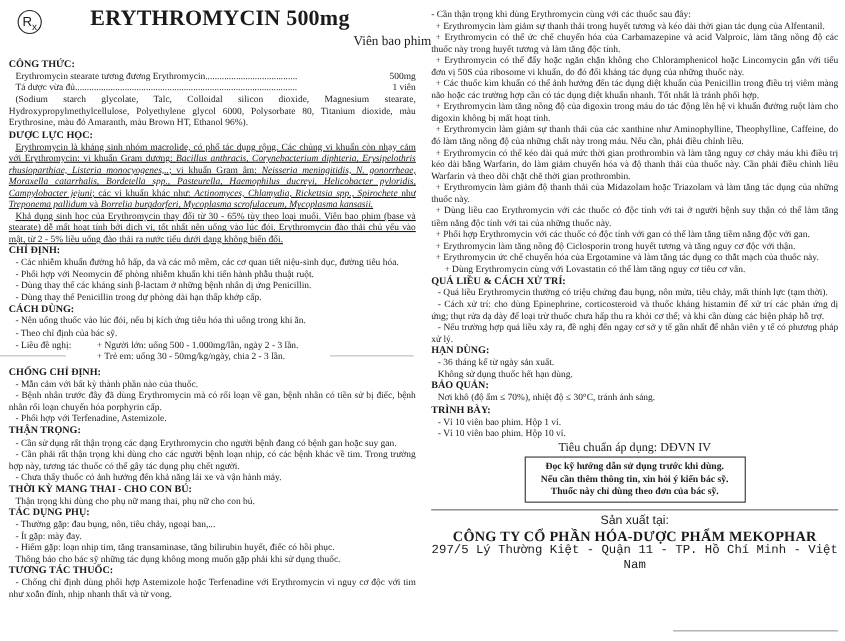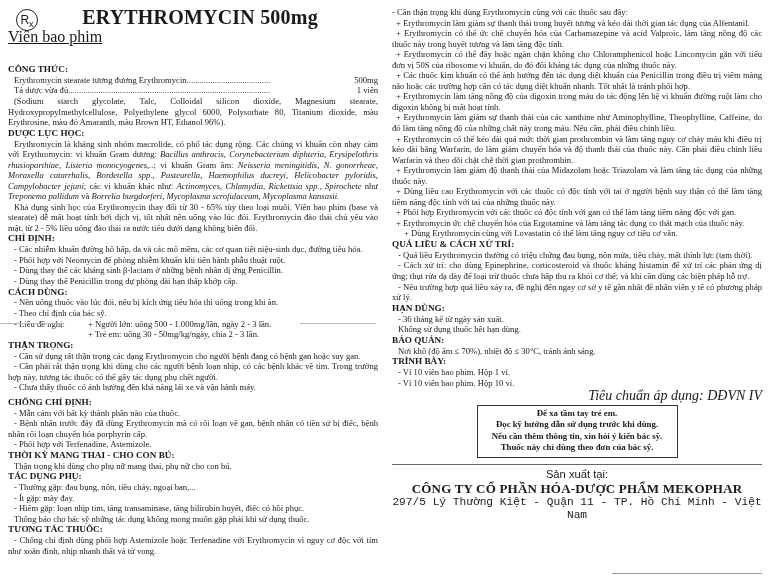--- a/index.html
+++ b/index.html
@@ -8,51 +8,51 @@
 
   .col { position: absolute; top: 0; font-size: 8.6px; line-height: 10.55px; text-align: justify; }
   .col-left { left: 8px; width: 370px; }
   .col-right { left: 392px; width: 370px; top: 7px; }
 
   .header { position: relative; height: 50px; }
   .rx { position: absolute; left: 8px; top: 9px; width: 22px; height: 22px; border: 1.2px solid #222; border-radius: 50%;
         font-family: "Liberation Sans", sans-serif; font-size: 12px; line-height: 20px; text-align: center; }
   .rx sub { font-size: 9px; vertical-align: -3px; }
   .title { position: absolute; left: 0; width: 384px; top: 4px; text-align: center; font-weight: bold; font-size: 20px; line-height: 26px; letter-spacing: 0.2px; }
-  .subtitle { position: absolute; left: 0; width: 384px; top: 29px; text-align: left; font-size: 16px; line-height: 16px; text-decoration: underline; }
+  .subtitle { position: absolute; left: 0; width: 384px; top: 29px; text-align: right; font-size: 12px; line-height: 16px; }
 
   .h { font-weight: bold; font-size: 9.2px; line-height: 10.9px; text-align: left; }
-  .p { text-indent: 0; }
+  .p { text-indent: 0; text-decoration: underline; }
   .ind { padding-left: 6px; }
   .i { font-style: italic; }
   .row { display: flex; justify-content: center; padding-left: 6px; }
   .row .dots { flex: 1; overflow: hidden; white-space: nowrap; }
   .dose { padding-left: 6px; display: flex; }
   .dose .lbl { width: 74px; }
 
-  .std { text-align: right; margin-top: 3px; font-size: 14px; font-style: italic; }
+  .std { text-align: center; margin-top: 3px; font-size: 11px; }
   .warn-box { margin: 3px auto 0 auto; width: 201px; border: 1px solid #333; text-align: center; font-weight: bold; font-size: 8.8px; line-height: 11.5px; padding: 2px 0 3px 0; }
   .sep { height: 1px; background: #666; margin: 6px 0 0 0; }
   .maker-label { text-align: center; font-family: "Liberation Sans", sans-serif; font-size: 11.2px; line-height: 13px; margin-top: 3px; }
   .maker-name { text-align: center; font-weight: bold; font-size: 13px; line-height: 15px; letter-spacing: 0.2px; }
   .maker-addr { text-align: center; font-family: Liberation Mono, monospace; font-size: 11.2px; line-height: 13px; }
   .sep2 { position: absolute; left: 612px; top: 573px; width: 150px; height: 1px; background: #999; }
   .scan-line { position: absolute; height: 1px; background: #bbb; }
 </style>
 </head>
 <body>
 
 <div class="col col-left">
   <div class="header">
     <div class="rx"><span>R</span><sub>x</sub></div>
     <div class="title">ERYTHROMYCIN 500mg</div>
     <div class="subtitle">Viên bao phim</div>
   </div>
 
-  <div style="margin-top:14px">
+  <div style="margin-top:3px">
     <div class="h">CÔNG THỨC:</div>
     <div class="row">
       <span>Erythromycin stearate tương đương Erythromycin</span>
       <span class="dots"> .......................................</span>
       <span>500mg</span>
     </div>
     <div class="row">
       <span>Tá dược vừa đủ</span>
       <span class="dots">..............................................................................................</span>
       <span>1 viên</span>
@@ -84,32 +84,32 @@
     <div class="dose">
       <span class="lbl">- Liều đề nghị:</span>
       <span>+ Người lớn: uống 500 - 1.000mg/lần, ngày 2 - 3 lần.</span>
     </div>
     <div class="dose">
       <span class="lbl"></span>
       <span>+ Trẻ em: uống 30 - 50mg/kg/ngày, chia 2 - 3 lần.</span>
     </div>
   </div>
 
+  <div style="margin-top:4px">
+    <div class="h">CHỐNG CHỈ ĐỊNH:</div>
+    <div class="ind">- Mẫn cảm với bất kỳ thành phần nào của thuốc.</div>
+    <div style="text-indent:6px">- Bệnh nhân trước đây đã dùng Erythromycin mà có rối loạn về gan, bệnh nhân có tiền sử bị điếc, bệnh nhân rối loạn chuyển hóa porphyrin cấp.</div>
+    <div class="ind">- Phối hợp với Terfenadine, Astemizole.</div>
+  </div>
+
   <div>
     <div class="h">THẬN TRỌNG:</div>
     <div style="text-indent:6px">- Cần sử dụng rất thận trọng các dạng Erythromycin cho người bệnh đang có bệnh gan hoặc suy gan.</div>
     <div style="text-indent:6px">- Cần phải rất thận trọng khi dùng cho các người bệnh loạn nhịp, có các bệnh khác về tim. Trong trường hợp này, tương tác thuốc có thể gây tác dụng phụ chết người.</div>
     <div class="ind">- Chưa thấy thuốc có ảnh hưởng đến khả năng lái xe và vận hành máy.</div>
-  </div>
-
-  <div style="margin-top:4px">
-    <div class="h">CHỐNG CHỈ ĐỊNH:</div>
-    <div class="ind">- Mẫn cảm với bất kỳ thành phần nào của thuốc.</div>
-    <div style="text-indent:6px">- Bệnh nhân trước đây đã dùng Erythromycin mà có rối loạn về gan, bệnh nhân có tiền sử bị điếc, bệnh nhân rối loạn chuyển hóa porphyrin cấp.</div>
-    <div class="ind">- Phối hợp với Terfenadine, Astemizole.</div>
   </div>
 
   <div>
     <div class="h">THỜI KỲ MANG THAI - CHO CON BÚ:</div>
     <div class="ind">Thận trọng khi dùng cho phụ nữ mang thai, phụ nữ cho con bú.</div>
   </div>
 
   <div>
     <div class="h">TÁC DỤNG PHỤ:</div>
     <div class="ind">- Thường gặp: đau bụng, nôn, tiêu chảy, ngoại ban,...</div>
@@ -130,20 +130,21 @@
     <div style="text-indent:4px">+ Erythromycin làm giảm sự thanh thải trong huyết tương và kéo dài thời gian tác dụng của Alfentanil.</div>
     <div style="text-indent:4px">+ Erythromycin có thể ức chế chuyển hóa của Carbamazepine và acid Valproic, làm tăng nồng độ các thuốc này trong huyết tương và làm tăng độc tính.</div>
     <div style="text-indent:4px">+ Erythromycin có thể đẩy hoặc ngăn chặn không cho Chloramphenicol hoặc Lincomycin gắn với tiểu đơn vị 50S của ribosome vi khuẩn, do đó đối kháng tác dụng của những thuốc này.</div>
     <div style="text-indent:4px">+ Các thuốc kìm khuẩn có thể ảnh hưởng đến tác dụng diệt khuẩn của Penicillin trong điều trị viêm màng não hoặc các trường hợp cần có tác dụng diệt khuẩn nhanh. Tốt nhất là tránh phối hợp.</div>
     <div style="text-indent:4px">+ Erythromycin làm tăng nồng độ của digoxin trong máu do tác động lên hệ vi khuẩn đường ruột làm cho digoxin không bị mất hoạt tính.</div>
     <div style="text-indent:4px">+ Erythromycin làm giảm sự thanh thải của các xanthine như Aminophylline, Theophylline, Caffeine, do đó làm tăng nồng độ của những chất này trong máu. Nếu cần, phải điều chỉnh liều.</div>
     <div style="text-indent:4px">+ Erythromycin có thể kéo dài quá mức thời gian prothrombin và làm tăng nguy cơ chảy máu khi điều trị kéo dài bằng Warfarin, do làm giảm chuyển hóa và độ thanh thải của thuốc này. Cần phải điều chỉnh liều Warfarin và theo dõi chặt chẽ thời gian prothrombin.</div>
     <div style="text-indent:4px">+ Erythromycin làm giảm độ thanh thải của Midazolam hoặc Triazolam và làm tăng tác dụng của những thuốc này.</div>
     <div style="text-indent:4px">+ Dùng liều cao Erythromycin với các thuốc có độc tính với tai ở người bệnh suy thận có thể làm tăng tiềm năng độc tính với tai của những thuốc này.</div>
     <div style="text-indent:4px">+ Phối hợp Erythromycin với các thuốc có độc tính với gan có thể làm tăng tiềm năng độc với gan.</div>
+    <div style="text-indent:4px">+ Erythromycin làm tăng nồng độ Ciclosporin trong huyết tương và tăng nguy cơ độc với thận.</div>
     <div style="text-indent:4px">+ Erythromycin ức chế chuyển hóa của Ergotamine và làm tăng tác dụng co thắt mạch của thuốc này.</div>
     <div style="text-indent:12px">+ Dùng Erythromycin cùng với Lovastatin có thể làm tăng nguy cơ tiêu cơ vân.</div>
   </div>
 
   <div>
     <div class="h">QUÁ LIỀU &amp; CÁCH XỬ TRÍ:</div>
     <div style="text-indent:6px">- Quá liều Erythromycin thường có triệu chứng đau bụng, nôn mửa, tiêu chảy, mất thính lực (tạm thời).</div>
     <div style="text-indent:6px">- Cách xử trí: cho dùng Epinephrine, corticosteroid và thuốc kháng histamin để xử trí các phản ứng dị ứng; thụt rửa dạ dày để loại trừ thuốc chưa hấp thu ra khỏi cơ thể; và khi cần dùng các biện pháp hỗ trợ.</div>
     <div style="text-indent:6px">- Nếu trường hợp quá liều xảy ra, đề nghị đến ngay cơ sở y tế gần nhất để nhân viên y tế có phương pháp xử lý.</div>
   </div>
@@ -161,21 +162,20 @@
 
   <div>
     <div class="h">TRÌNH BÀY:</div>
     <div class="ind">- Vỉ 10 viên bao phim. Hộp 1 vỉ.</div>
     <div class="ind">- Vỉ 10 viên bao phim. Hộp 10 vỉ.</div>
   </div>
 
   <div class="std">Tiêu chuẩn áp dụng: DĐVN IV</div>
 
   <div class="warn-box">
-    <div>Để xa tầm tay trẻ em.</div>
     <div>Đọc kỹ hướng dẫn sử dụng trước khi dùng.</div>
     <div>Nếu cần thêm thông tin, xin hỏi ý kiến bác sỹ.</div>
     <div>Thuốc này chỉ dùng theo đơn của bác sỹ.</div>
   </div>
 
   <div class="sep"></div>
 
   <div>
     <div class="maker-label">Sản xuất tại:</div>
     <div class="maker-name">CÔNG TY CỔ PHẦN HÓA-DƯỢC PHẨM MEKOPHAR</div>

